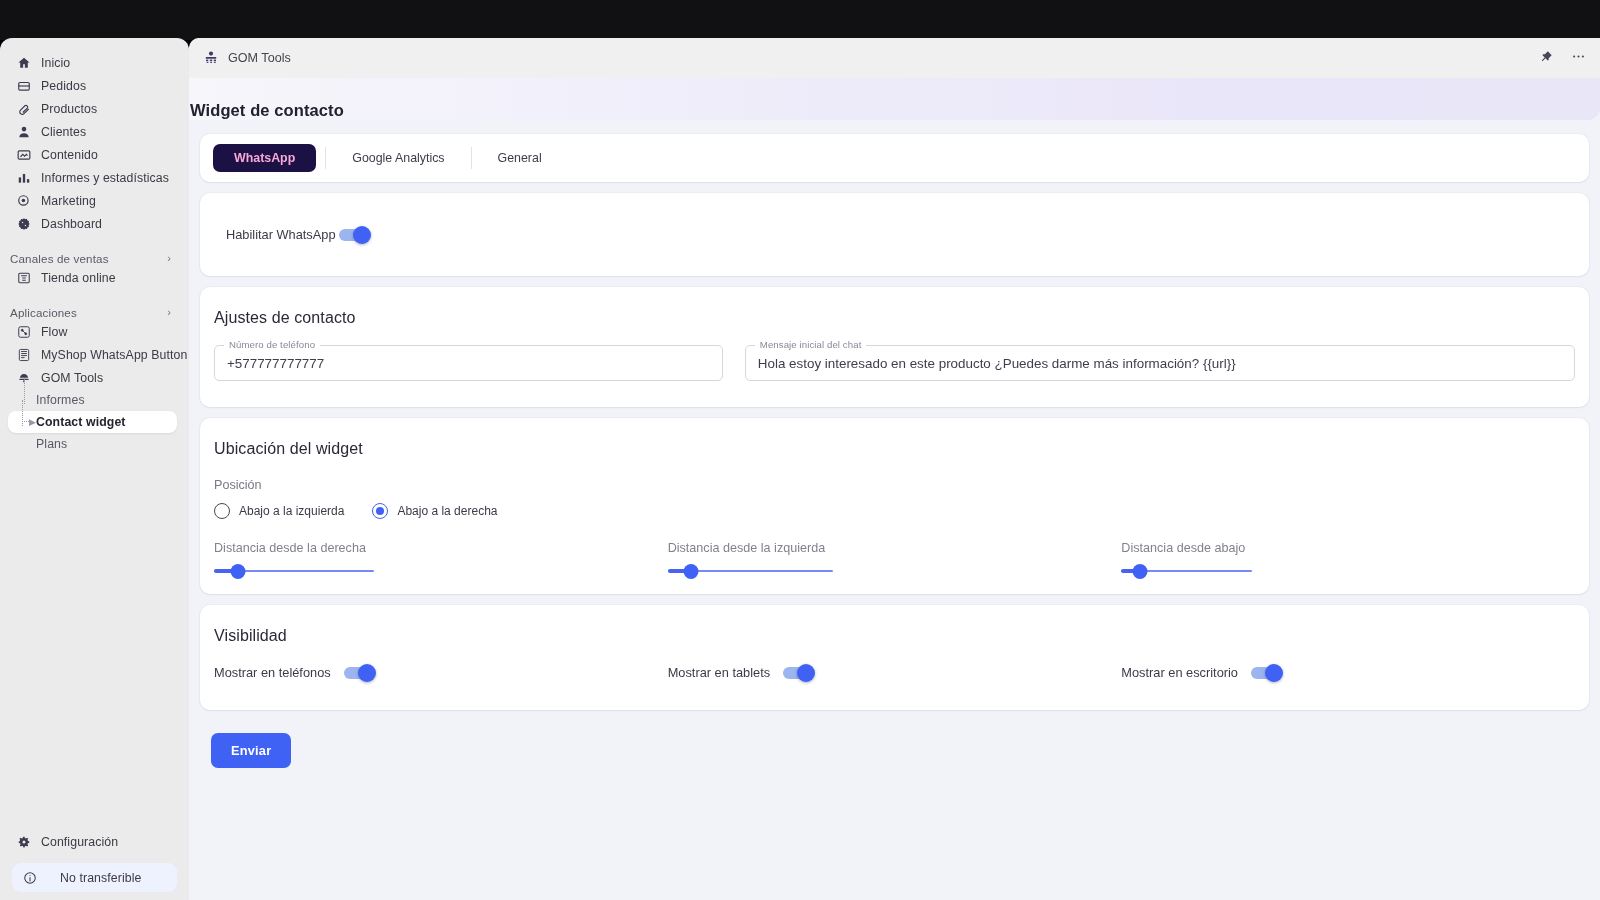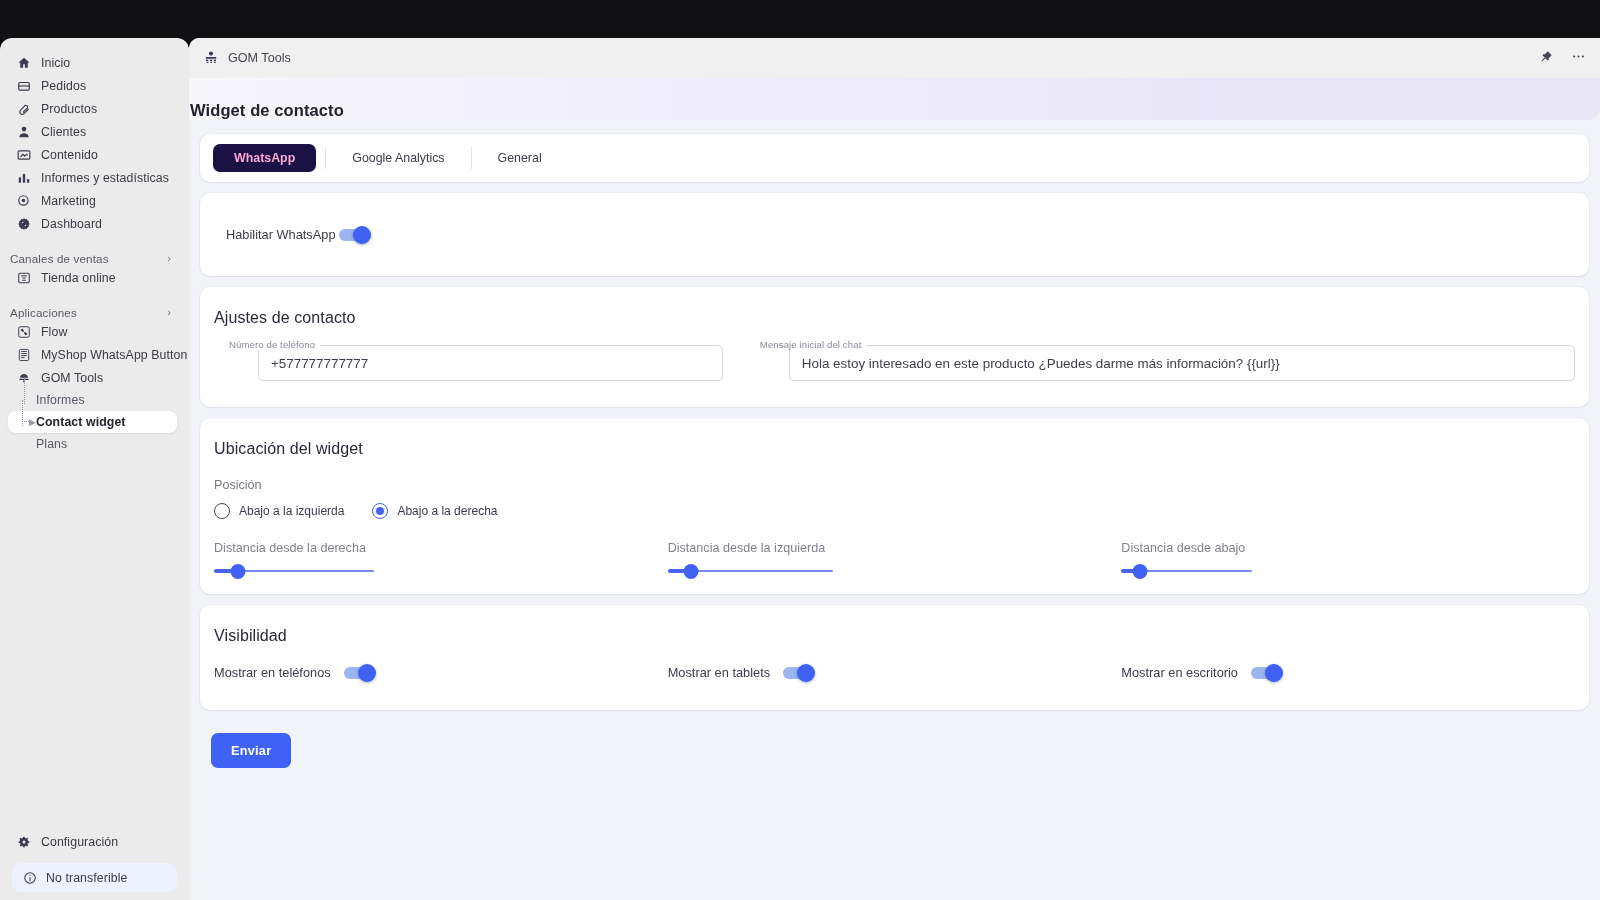--- a/index.html
+++ b/index.html
@@ -47,21 +47,21 @@
   }
   .sub-item .nav-label { font-size: 12.3px; color:#5b5766; }
   .sub-item.active { background:#fff; box-shadow: 0 1px 2px rgba(0,0,0,.08); margin-left: 8px; padding-left:28px; }
   .sub-item.active .nav-label { color:#26232e; font-weight: 600; }
   .tree-line { position:absolute; left:14px; top:-11px; width:1px; height:26px; border-left:1px dotted #9b96a6; }
   .tree-elbow { position:absolute; left:14px; top:10px; width:9px; height:1px; border-top:1px dotted #9b96a6; }
   .tree-arrow { position:absolute; left:21px; top:7px; color:#9b96a6; font-size:9px; line-height:1; }
 
   .sidebar-bottom { margin-top:auto; padding-bottom: 8px; }
   .badge-row {
-    display:flex; align-items:center; gap:9px;
+    display:flex; align-items:center; gap:23px;
     margin: 10px 12px 0 12px; padding: 7px 10px;
     background:#eef2fe; border-radius: 9px; cursor:pointer;
   }
   .badge-row .nav-label { font-size:12.3px; color:#3c3a45; }
 
   
   .main {
     position:absolute; top:38px; left:189px; width:1411px; height:862px;
     background:#f1f3f9;
     border-top-left-radius: 10px;
@@ -112,21 +112,21 @@
     position:absolute; top:-3px; right:-4px; width:18px; height:18px;
     border-radius:50%; background:#3f62f5;
     box-shadow: 0 1px 3px rgba(20,30,90,.35);
   }
 
   
   .field-row { display:flex; gap:22px; margin-top: 18px; }
   .field { position:relative; flex:1 1 0; }
   .field .box {
     height: 36px; border:1px solid #d6d6e0; border-radius:5px;
-    display:flex; align-items:center; padding: 0 12px; margin-left: 44px;
+    display:flex; align-items:center; padding: 0 12px;
   }
   .field .legend {
     position:absolute; top:-6px; left:10px; padding: 0 5px;
     background:#fff; font-size:9.6px; color:#8b8796; letter-spacing:.1px;
   }
   .field .val { font-size:13.4px; color:#403d4d; white-space:nowrap; overflow:hidden; }
   .field.wide { flex: 1 1 62%; }
   .field.narrow { flex: 1 1 38%; }
 
   

